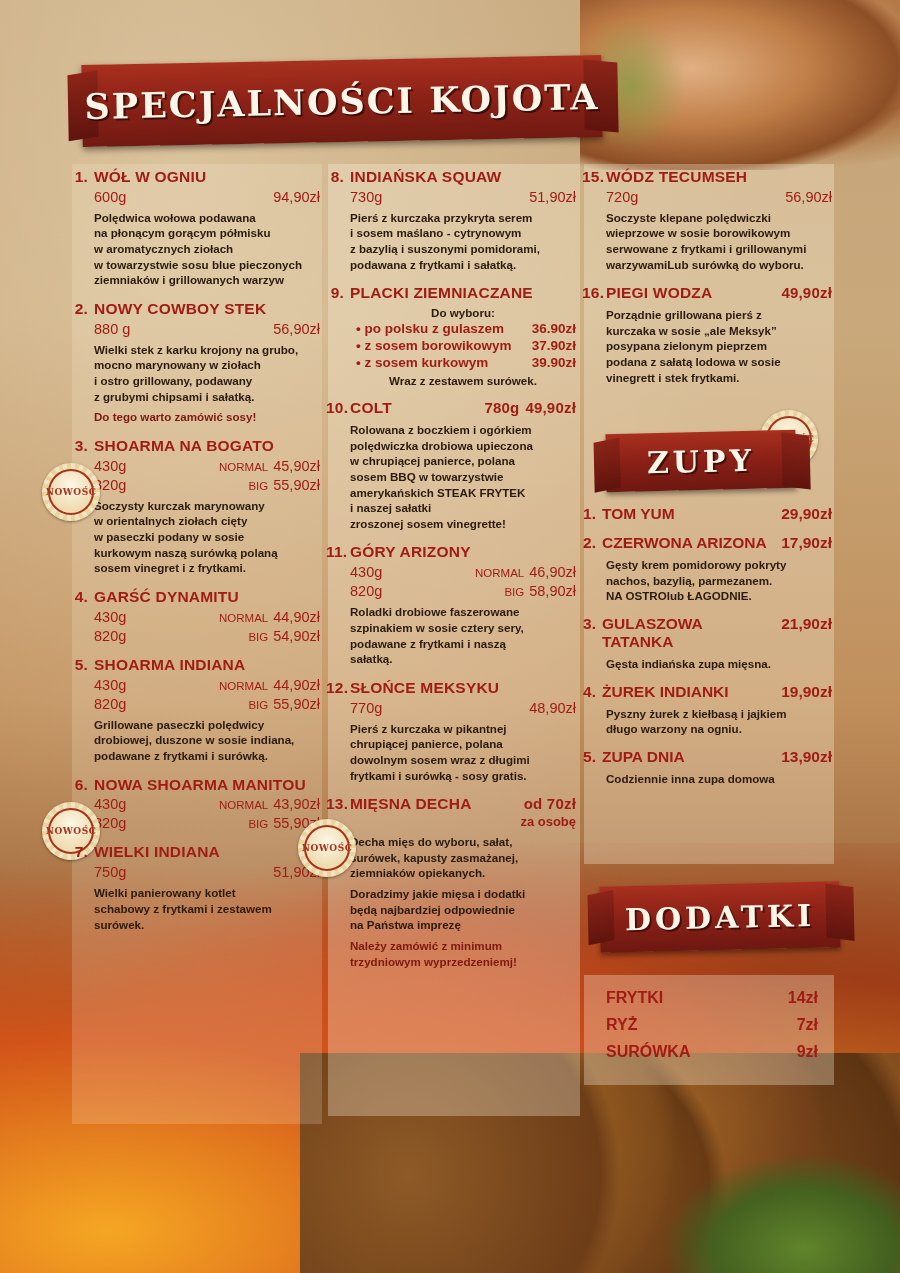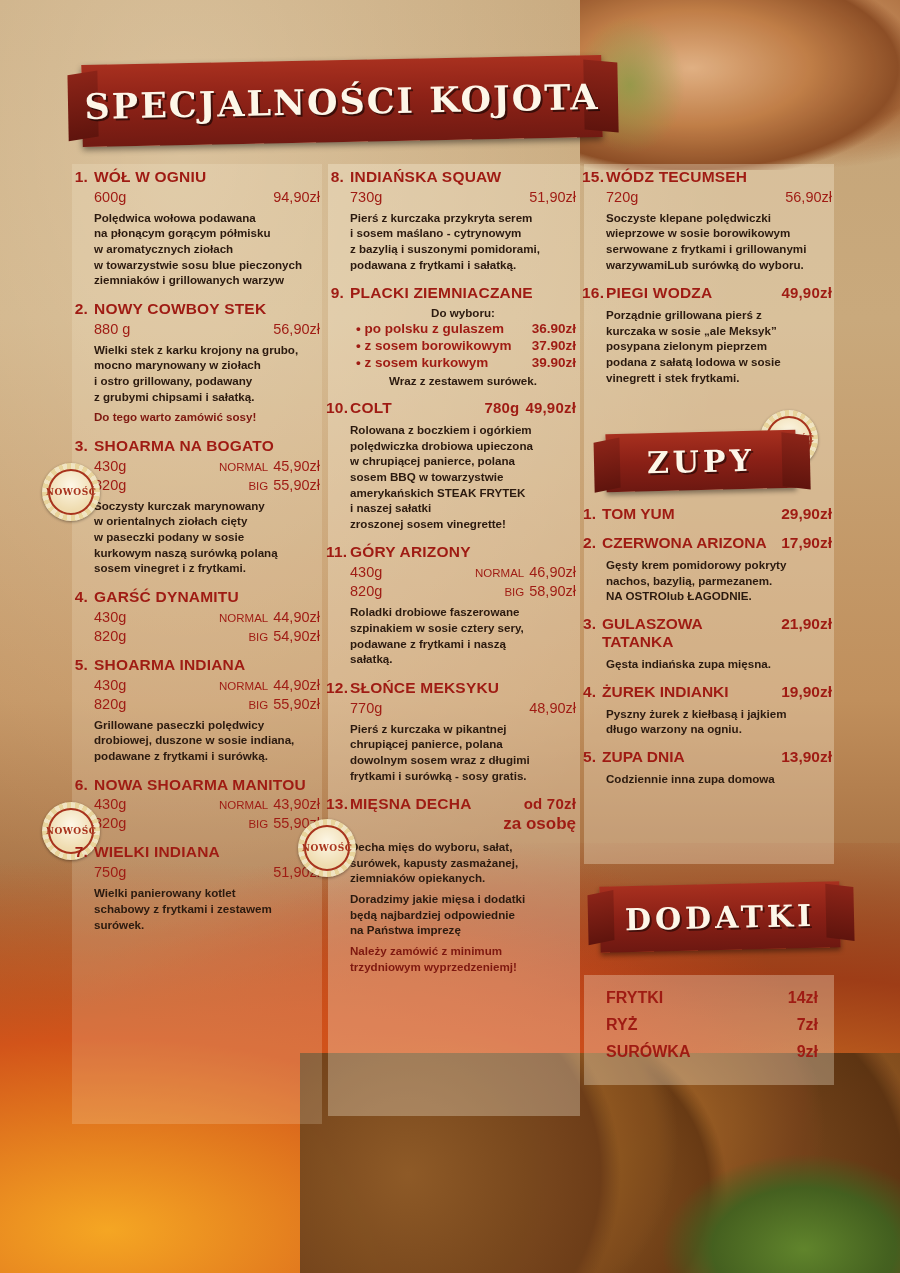--- a/index.html
+++ b/index.html
@@ -448,21 +448,21 @@
 dowolnym sosem wraz z długimi
 frytkami i surówką - sosy gratis.</div>
   </div>
 
   <div class="item">
     <div class="item-head">
       <span class="item-num">13.</span>
       <span class="item-title">MIĘSNA DECHA</span>
       <span class="item-price-inline">od 70zł</span>
     </div>
-    <div style="text-align:right;color:#9f1b13;font-weight:bold;font-size:17px;margin-top:1px">za osobę</div>
+    <div style="text-align:right;color:#9f1b13;font-weight:bold;font-size:13px;margin-top:1px">za osobę</div>
     <div class="badge" style="top:24px">
       <div class="star"></div>
       <div class="ring">NOWOŚĆ</div>
     </div>
     <div class="desc" style="white-space:pre-line">Decha mięs do wyboru, sałat,
 surówek, kapusty zasmażanej,
 ziemniaków opiekanych.</div>
     <div class="desc" style="white-space:pre-line">Doradzimy jakie mięsa i dodatki
 będą najbardziej odpowiednie
 na Państwa imprezę</div>

